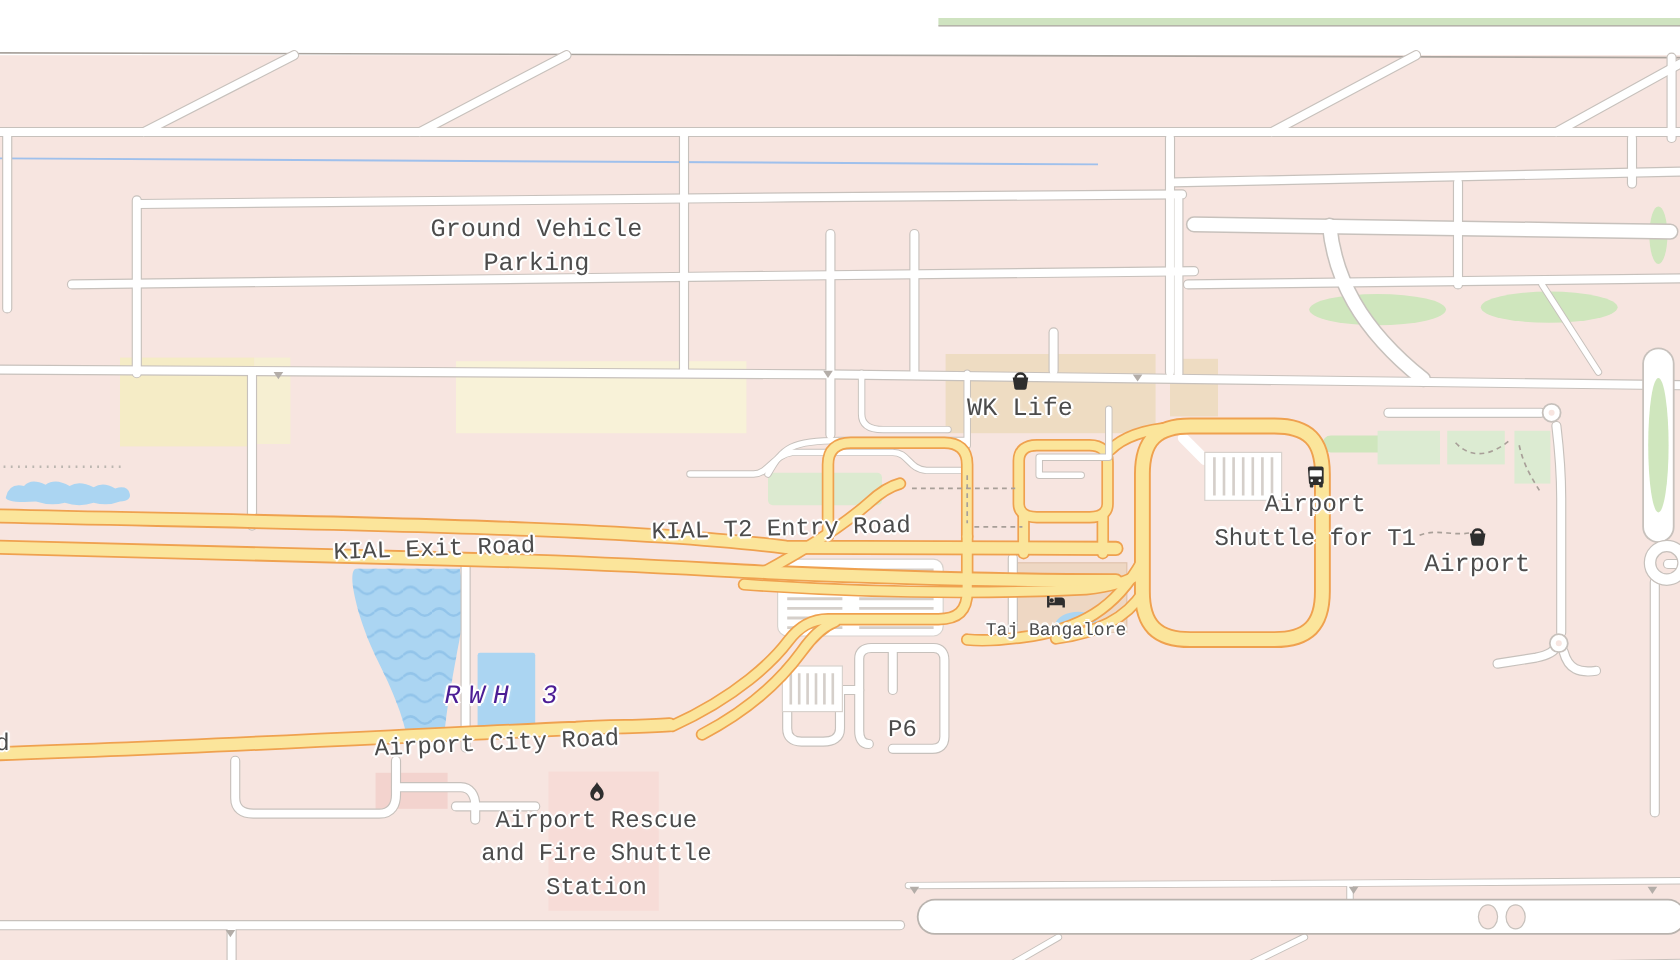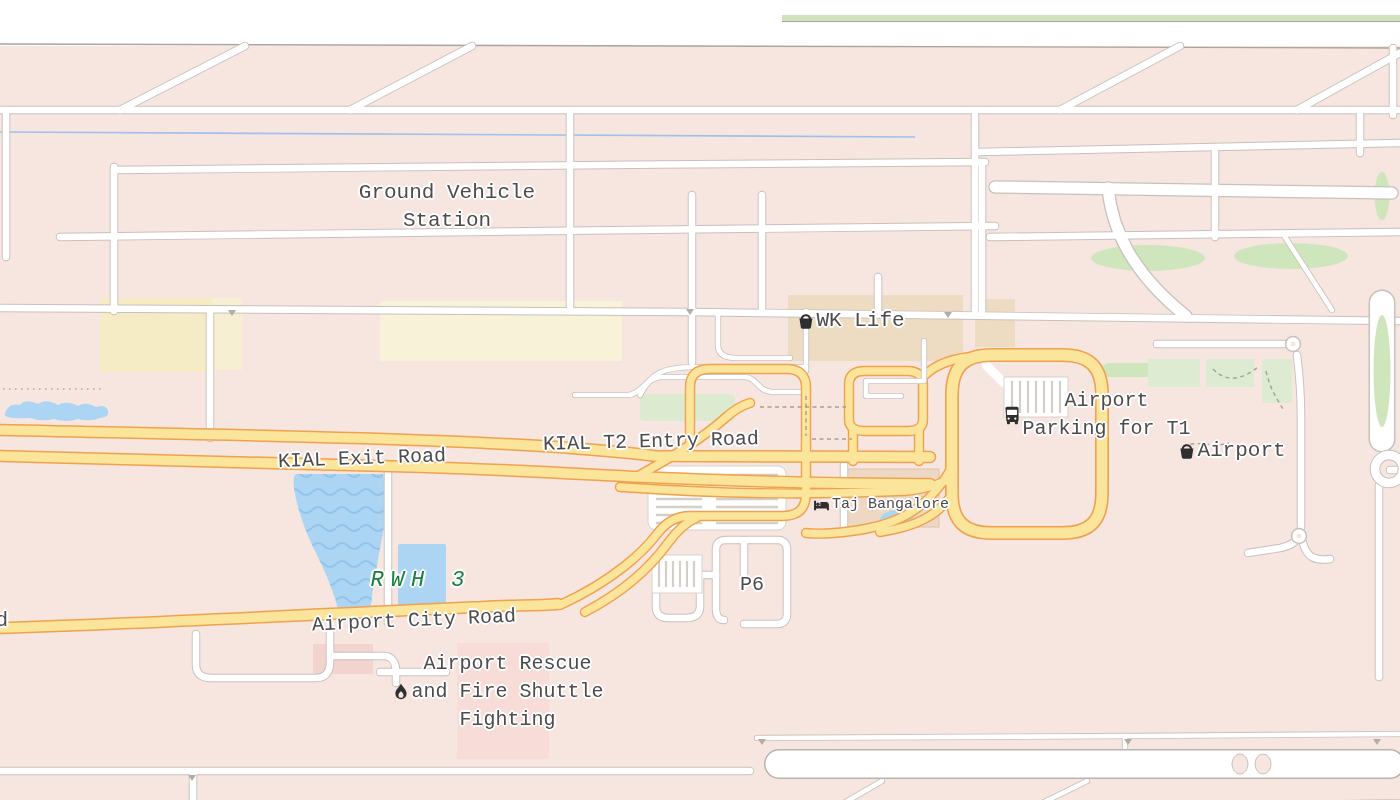--- a/index.html
+++ b/index.html
@@ -3,26 +3,26 @@
 <meta charset="utf-8">
 <style>
   html,body{margin:0;padding:0;background:#fff;}
   #map{position:relative;width:1400px;height:800px;overflow:hidden;background:#f7e5e0;
        font-family:Liberation Mono, monospace;margin-top:15px;}
   #geo{position:absolute;left:0;top:0;}
   .lbl{position:absolute;color:#4c4c4c;font-size:20px;font-weight:500;text-align:center;
        line-height:28px;white-space:nowrap;
        text-shadow:-1px -1px 0 #fff,1px -1px 0 #fff,-1px 1px 0 #fff,1px 1px 0 #fff,
                    -2px 0 0 #fff,2px 0 0 #fff,0 2px 0 #fff,0 -2px 0 #fff,0 0 4px #fff;}
-  .poi{position:absolute;display:flex;flex-direction:row;align-items:center;gap:0;
+  .poi{position:absolute;display:flex;flex-direction:column;align-items:center;gap:0;
        transform:translateX(-50%);}
   .picon{width:21px;height:21px;display:block;}
   .picon svg{width:21px;height:21px;display:block;}
   .center{transform:translate(-50%,0);}
-  .water-lbl{color:#15803d;font-style:italic;font-size:22px;letter-spacing:7px;font-weight:500;}
+  .water-lbl{color:#4c1d95;font-style:italic;font-size:22px;letter-spacing:7px;font-weight:500;}
   
   .cmin{stroke:#c7c1bc;stroke-width:8.5;fill:none;stroke-linecap:round;stroke-linejoin:round;}
   .fmin{stroke:#ffffff;stroke-width:6.6;fill:none;stroke-linecap:round;stroke-linejoin:round;}
   .cthin{stroke:#c7c1bc;stroke-width:6.2;fill:none;stroke-linecap:round;stroke-linejoin:round;}
   .fthin{stroke:#ffffff;stroke-width:4.6;fill:none;stroke-linecap:round;stroke-linejoin:round;}
   .cwide{stroke:#c7c1bc;stroke-width:13.5;fill:none;stroke-linecap:round;stroke-linejoin:round;}
   .fwide{stroke:#ffffff;stroke-width:11;fill:none;stroke-linecap:round;stroke-linejoin:round;}
   .cyel{stroke:#efa14f;stroke-width:12.6;fill:none;stroke-linecap:round;stroke-linejoin:round;}
   .fyel{stroke:#fbe59b;stroke-width:9.6;fill:none;stroke-linecap:round;stroke-linejoin:round;}
   .cyr{stroke:#efa14f;stroke-width:10.4;fill:none;stroke-linecap:round;stroke-linejoin:round;}
@@ -355,21 +355,21 @@
     <path d="M944,297 l8,0 -4,6 z"></path>
     <path d="M188,760 l8,0 -4,6 z"></path>
     <path d="M758,724 l8,0 -4,6 z"></path>
     <path d="M1124,724 l8,0 -4,6 z"></path>
     <path d="M1373,724 l8,0 -4,6 z"></path>
   </g>
 </svg>
 
 <div class="lbl center" style="left:447px;top:164px;font-size:21px">
   <div>Ground Vehicle</div>
-  <div>Station</div>
+  <div>Parking</div>
 </div>
 
 <div class="poi" style="left:850px;top:292px">
   <span class="picon">
     <svg viewBox="0 0 24 24">
           <path d="M7.3 9.2 C7.3 3.4 16.7 3.4 16.7 9.2" fill="none" stroke="#2e2e2e" stroke-width="2.4"></path>
           <path fill="#2e2e2e" d="M4.6 8.6 h14.8 l-1.6 10.1 c-.15.95-.95 1.6-1.9 1.6 H8.1 c-.95 0-1.75-.65-1.9-1.6 Z"></path>
         </svg>
   </span>
   <div class="lbl" style="position:static;font-size:21px">WK Life</div>
@@ -383,21 +383,21 @@
   <span class="picon">
     <svg viewBox="0 0 24 24">
           <path fill="#2e2e2e" d="M4.5 4 C4.5 2.9 5.4 2 6.5 2 h11 c1.1 0 2 .9 2 2 v13.5 c0 .6-.3 1.1-.8 1.4 v1.9 c0 .7-.5 1.2-1.2 1.2 h-1 c-.7 0-1.2-.5-1.2-1.2 v-1.3 H9.7 v1.3 c0 .7-.5 1.2-1.2 1.2 h-1 c-.7 0-1.2-.5-1.2-1.2 v-1.9 c-.5-.3-.8-.8-.8-1.4 Z"></path>
           <rect x="6.2" y="5.5" width="11.6" height="6" rx=".8" fill="#fff"></rect>
           <circle cx="8.2" cy="15.5" r="1.3" fill="#fff"></circle>
           <circle cx="15.8" cy="15.5" r="1.3" fill="#fff"></circle>
         </svg>
   </span>
   <div class="lbl" style="position:static">
     <div>Airport</div>
-    <div>Parking for T1</div>
+    <div>Shuttle for T1</div>
   </div>
 </div>
 
 <div class="poi" style="left:1231px;top:422px">
   <span class="picon">
     <svg viewBox="0 0 24 24">
           <path d="M7.3 9.2 C7.3 3.4 16.7 3.4 16.7 9.2" fill="none" stroke="#2e2e2e" stroke-width="2.4"></path>
           <path fill="#2e2e2e" d="M4.6 8.6 h14.8 l-1.6 10.1 c-.15.95-.95 1.6-1.9 1.6 H8.1 c-.95 0-1.75-.65-1.9-1.6 Z"></path>
         </svg>
   </span>
@@ -411,30 +411,30 @@
           <circle cx="7.9" cy="10.5" r="2" fill="#2e2e2e"></circle>
         </svg>
   </span>
   <div class="lbl" style="position:static;font-size:15px">Taj Bangalore</div>
 </div>
 
 <div class="lbl water-lbl center" style="left:421px;top:552px">RWH 3</div>
 
 <div class="lbl" style="left:414px;top:592px;transform:translateX(-50%) rotate(-2.5deg)">Airport City Road</div>
 
-<div class="lbl center" style="left:752px;top:556px">P6</div>
+<div class="lbl center" style="left:752px;top:580px">P6</div>
 
 <div class="poi" style="left:497px;top:635px">
   <span class="picon">
     <svg viewBox="0 0 24 24">
           <path fill="#2e2e2e" fill-rule="evenodd" d="M12 1.8 C10.6 5.6 5.6 8.4 5.6 13.3 a6.4 6.4 0 0 0 12.8 0 C18.4 8.4 13.4 5.6 12 1.8 Z m0 16.1 a2.9 2.9 0 0 1 -2.9 -2.9 c0-1.5 1-2.7 2.9-4.4 1.9 1.7 2.9 2.9 2.9 4.4 a2.9 2.9 0 0 1 -2.9 2.9 Z"></path>
         </svg>
   </span>
   <div class="lbl" style="position:static">
     <div>Airport Rescue</div>
     <div>and Fire Shuttle</div>
-    <div>Fighting</div>
+    <div>Station</div>
   </div>
 </div>
 
 <div class="lbl" style="left:-4px;top:592px;transform:none">d</div>
 
 </div>
 
 </body></html>

